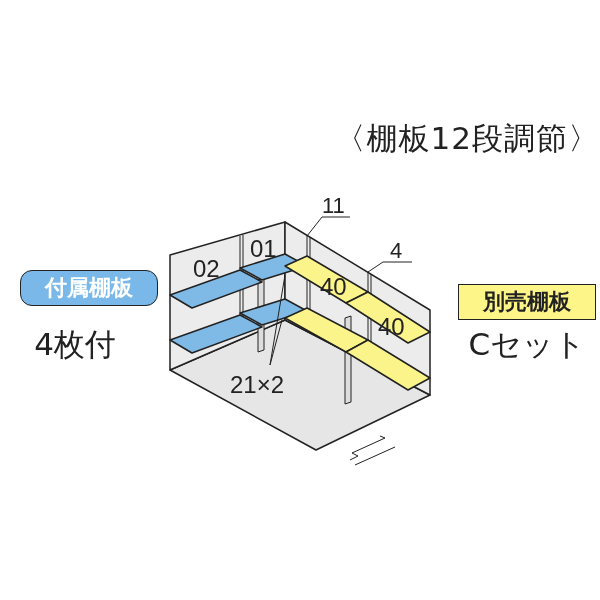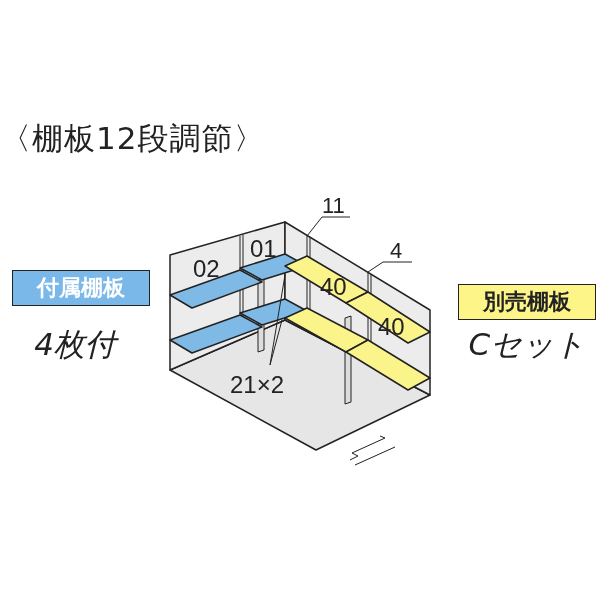--- a/index.html
+++ b/index.html
@@ -1,24 +1,24 @@
 <!DOCTYPE html>
 <html><head>
 <meta charset="utf-8">
 <style>
   html, body { margin:0; padding:0; background:#ffffff; }
   body { width:600px; height:600px; position:relative; overflow:hidden;
          font-family:"DejaVu Sans", sans-serif; color:#222; }
-  .title { position:absolute; left:0; top:118px; width:600px; text-align:left;
+  .title { position:absolute; left:0; top:118px; width:600px; text-align:right;
            font-size:31px; letter-spacing:1px; color:#222; }
   .badge { position:absolute; font-size:22px; font-weight:bold; padding:2px 6px;
            border:1.5px solid #222; line-height:30px; }
-  .badge-left { left:12px; top:270px; width:124px; text-align:center; background:#79b8e8; color:#ffffff; }
+  .badge-left { left:20px; top:270px; width:124px; text-align:center; background:#79b8e8; color:#ffffff;border-radius:12px; }
   .badge-right { left:458px; top:284px; width:124px; text-align:center; background:#fdf587; color:#222; }
-  .sub { position:absolute; font-size:31px; color:#222; text-align:center; width:150px;font-style:italic; }
+  .sub { position:absolute; font-size:31px; color:#222; text-align:center; width:150px; }
   .sub-left { left:0; top:324px; }
   .sub-right { left:452px; top:324px; }
   svg.diagram { position:absolute; left:0; top:0; }
 </style>
 </head>
 <body>
 
 <div class="title">〈棚板12段調節〉</div>
 
 <div class="badge badge-left">付属棚板</div>

